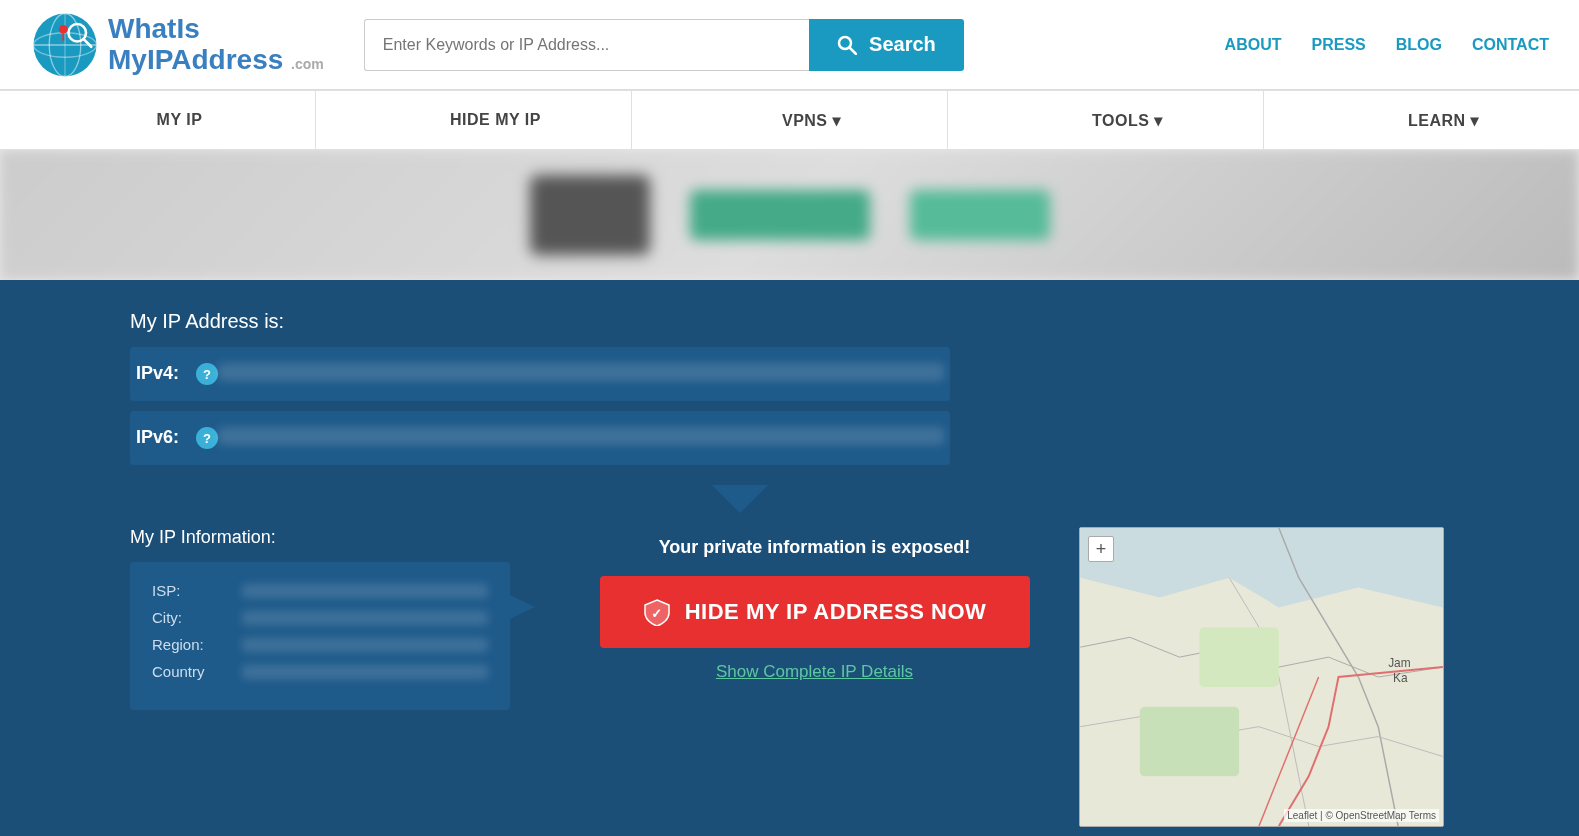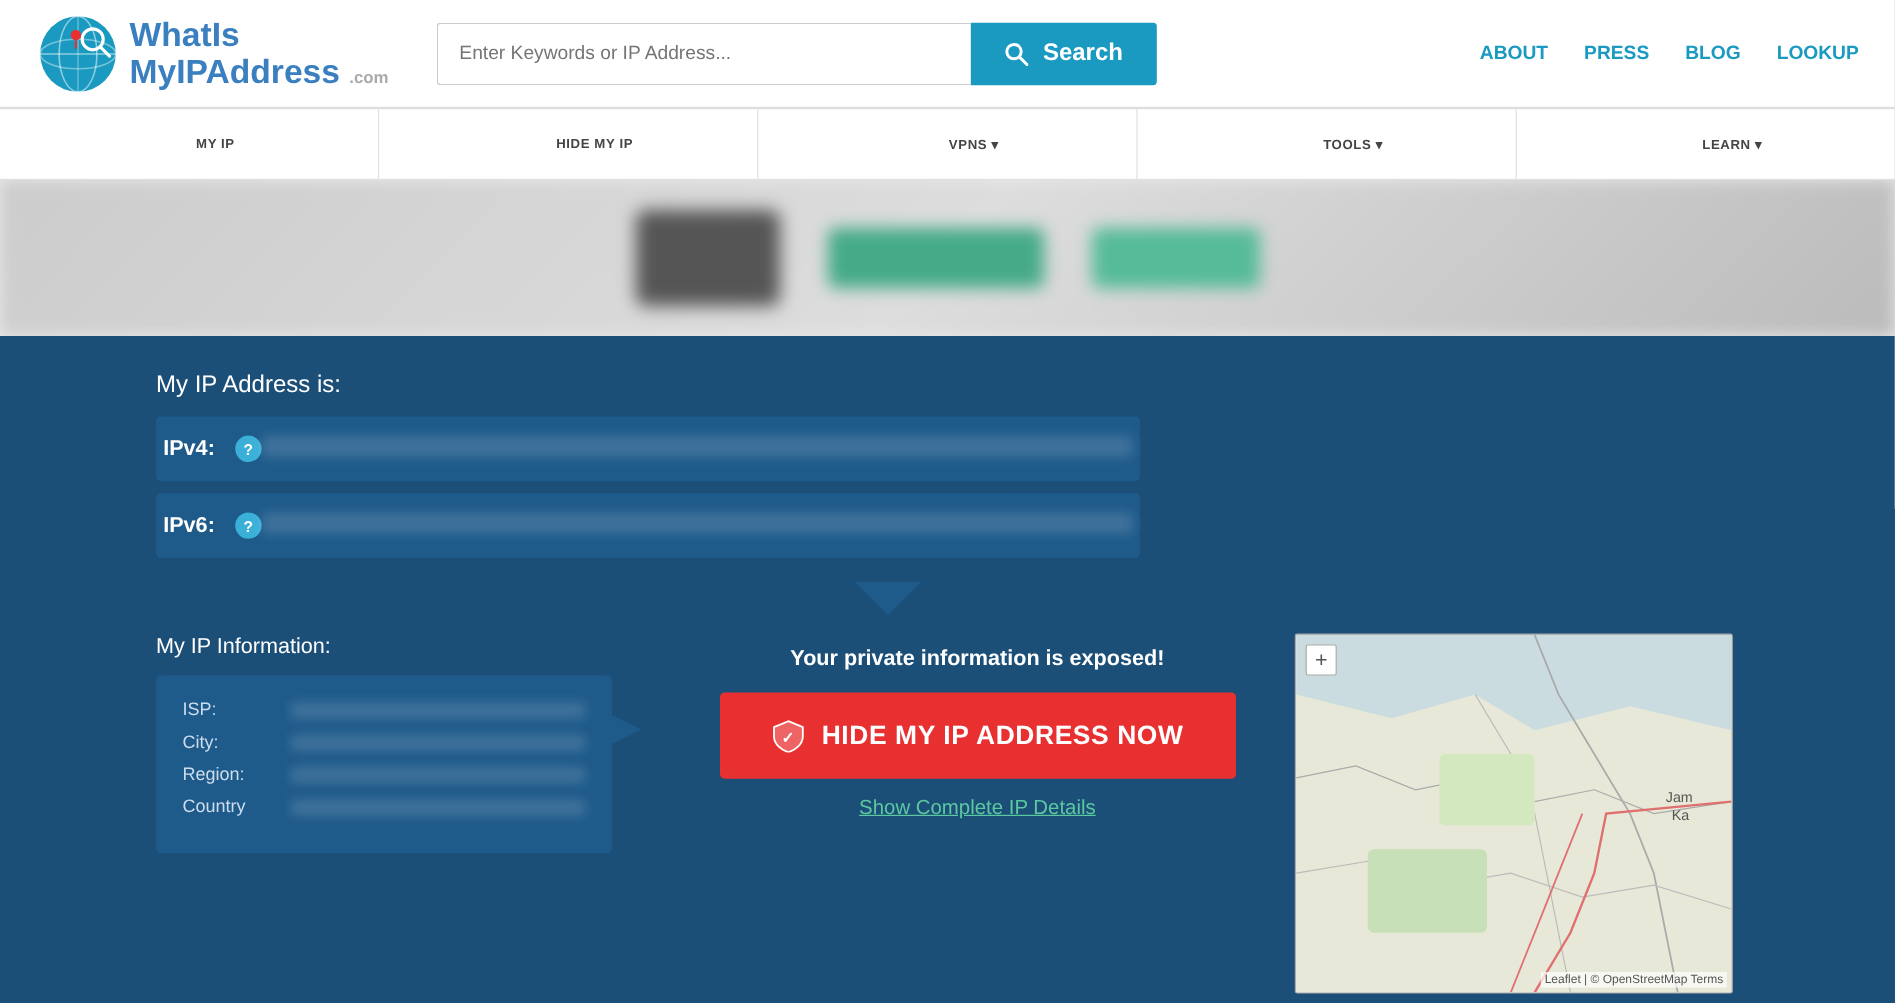--- a/index.html
+++ b/index.html
@@ -84,21 +84,21 @@
       border-bottom: 1px solid #e0e0e0;
       height: 60px;
     }
     .main-nav a {
       display: flex;
       align-items: center;
       justify-content: center;
       flex: 1;
       text-decoration: none;
       color: #444;
-      font-size: 11px;
+      font-size: 16px;
       font-weight: 700;
       border-right: 1px solid #e0e0e0;
       letter-spacing: 0.5px;
       padding-left: 44px;
     }
     .main-nav a:last-child { border-right: none; }
 
     
     .ad-banner {
       background: #e8e8e8;
@@ -373,21 +373,21 @@
         <line x1="13" y1="13" x2="19" y2="19" stroke="#fff" stroke-width="2.5" stroke-linecap="round"></line>
       </svg>
       <span>Search</span>
     </button>
   </div>
 
   <nav class="top-nav">
     <a href="#">ABOUT</a>
     <a href="#">PRESS</a>
     <a href="#">BLOG</a>
-    <a href="#">LOOKUP</a>
+    <a href="#">CONTACT</a>
   </nav>
 </div>
 
 <nav class="main-nav">
   <a href="#">MY IP</a>
   <a href="#">HIDE MY IP</a>
   <a href="#">VPNS ▾</a>
   <a href="#">TOOLS ▾</a>
   <a href="#">LEARN ▾</a>
 </nav>

